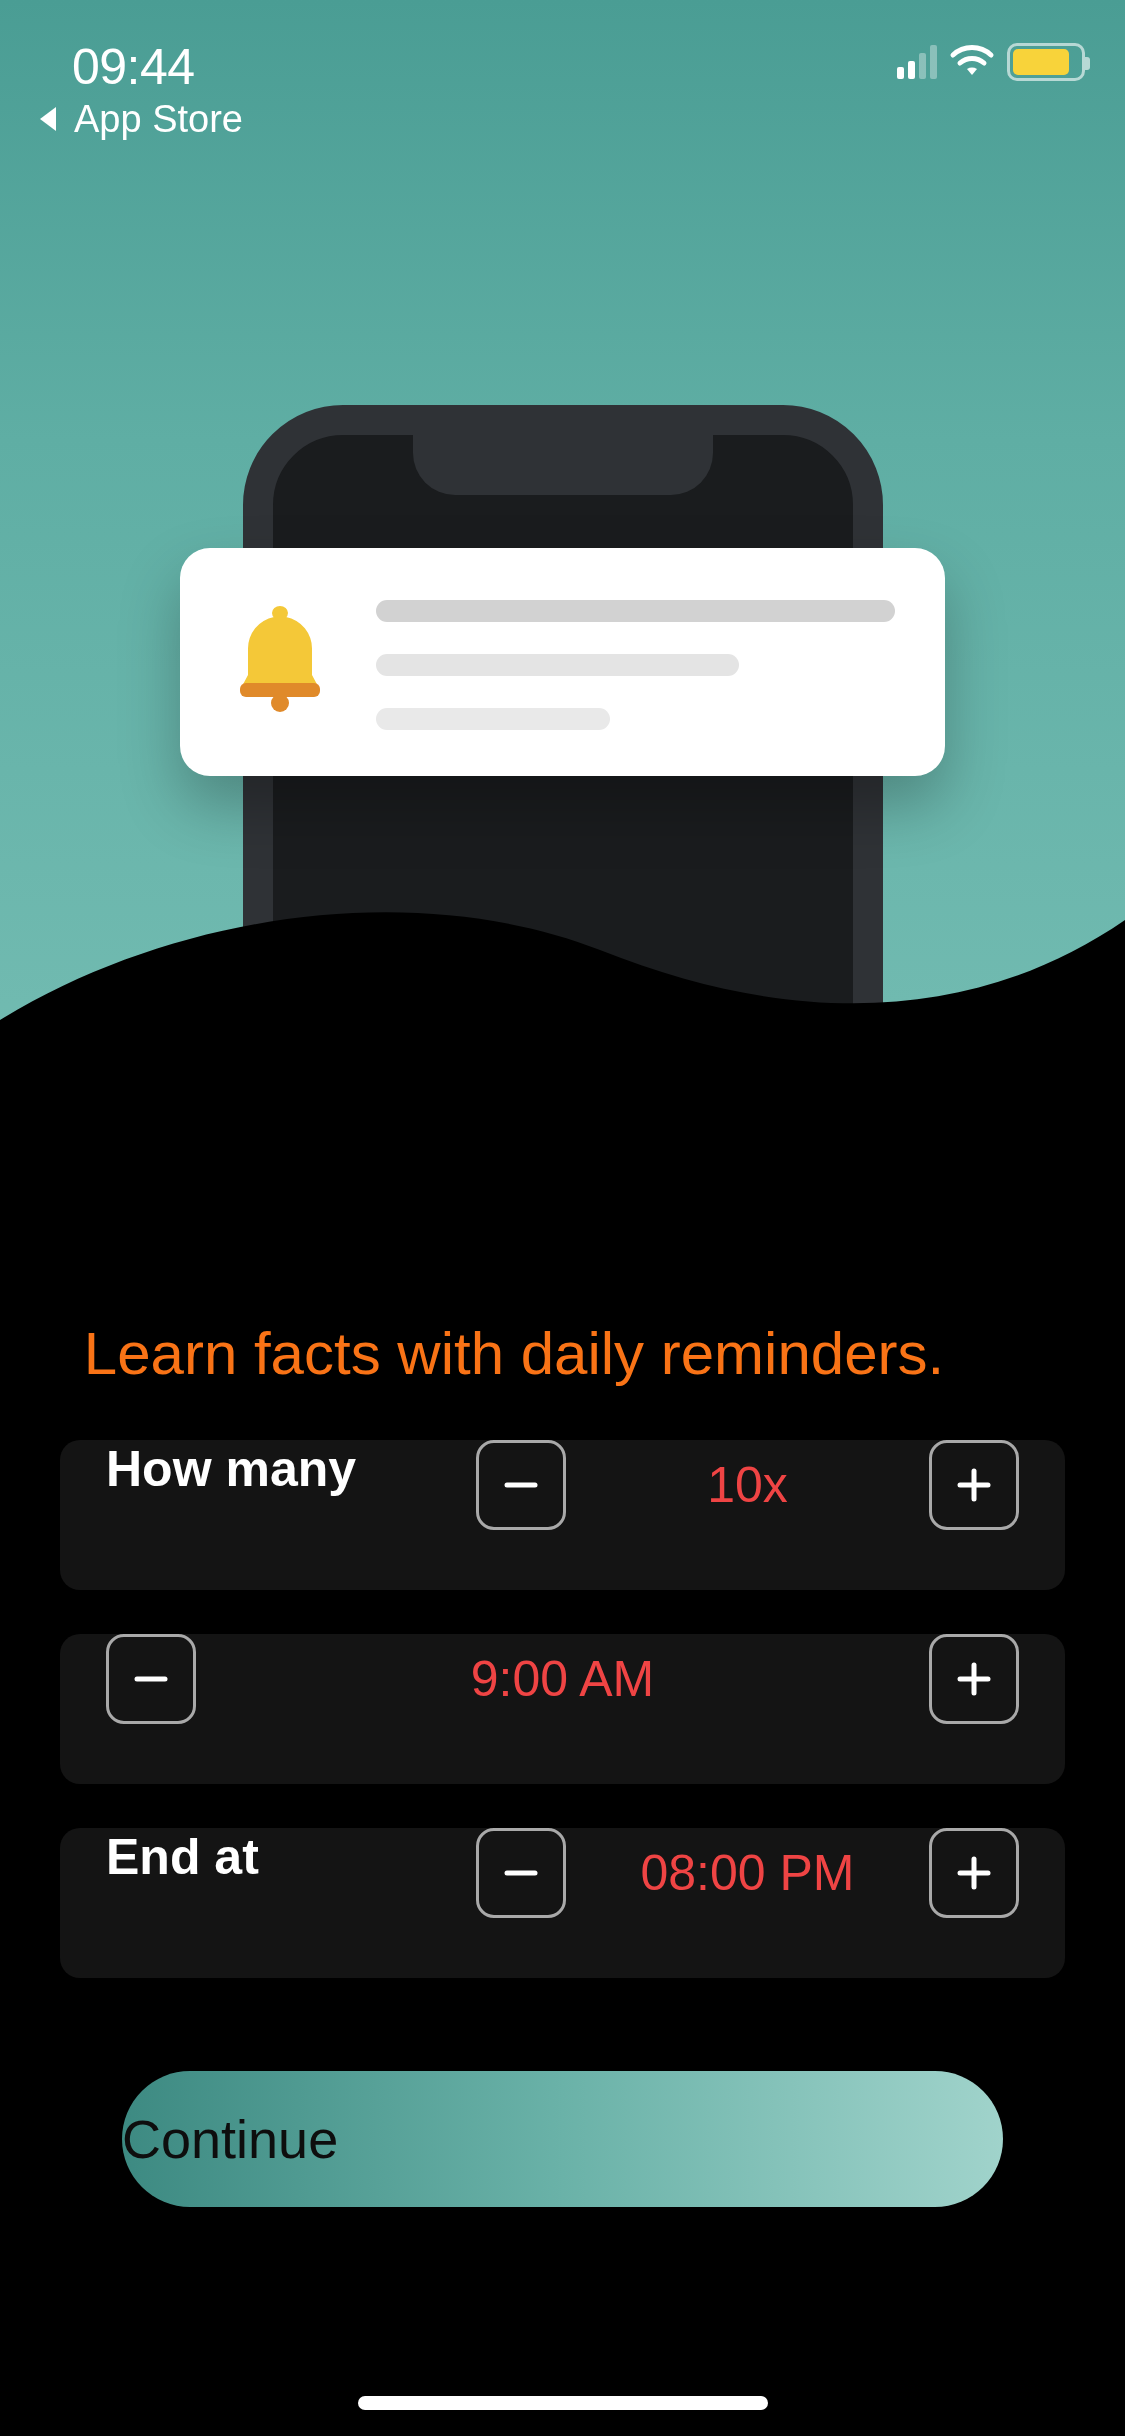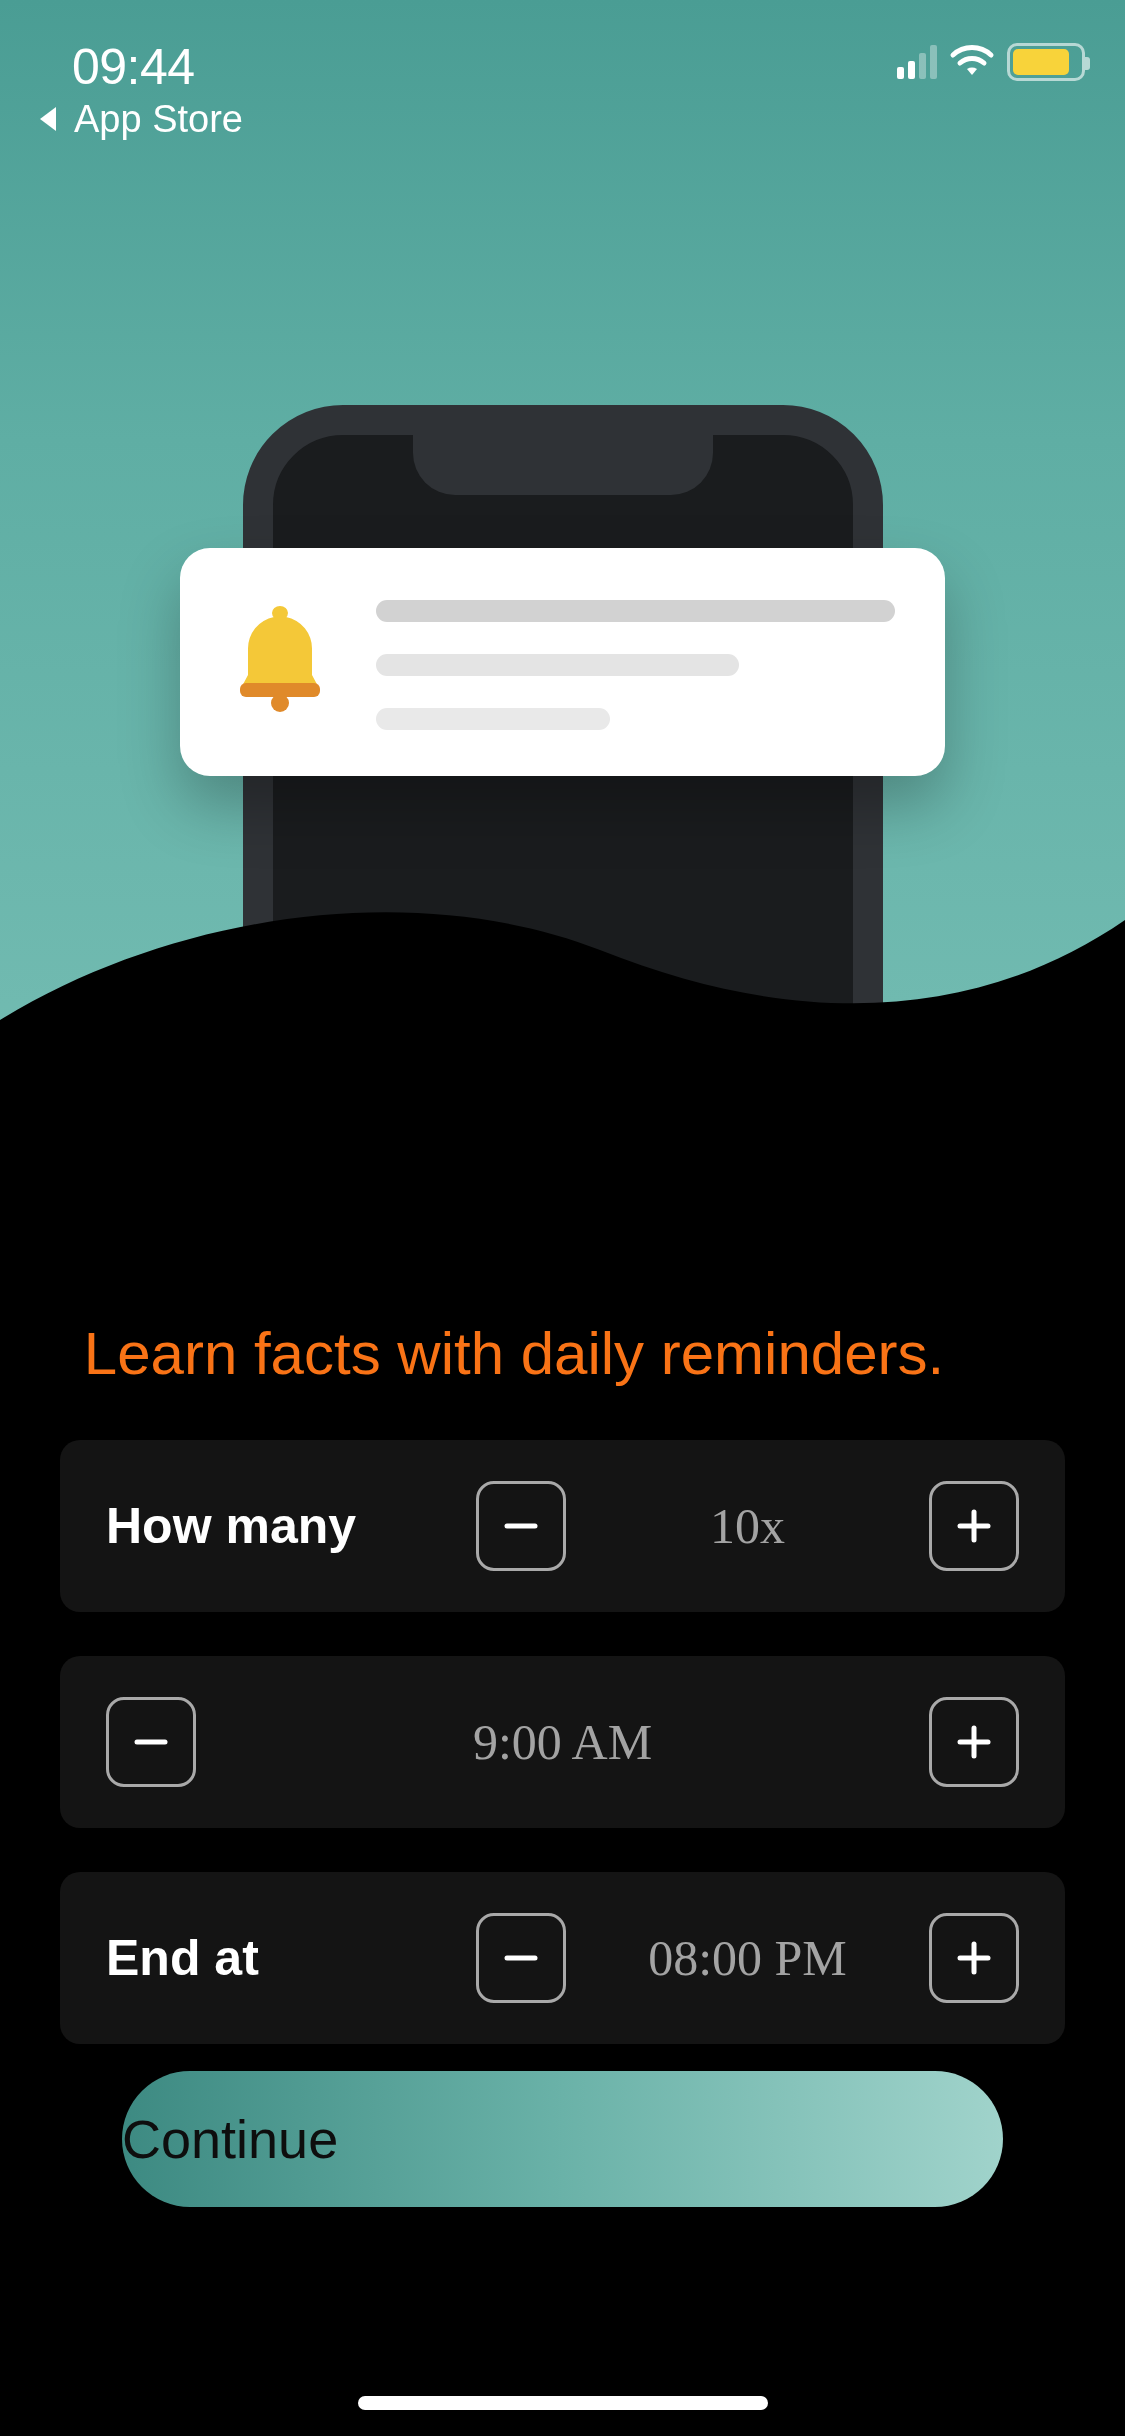--- a/index.html
+++ b/index.html
@@ -92,36 +92,36 @@
   .heading {
     position: absolute; top: 1319px; left: 0; width: 1028px;
     text-align: center; color: #f97316;
     font-size: 60px; font-weight: 400;
   }
 
   
   .rows { position: absolute; top: 1440px; left: 60px; width: 1005px; }
   .row {
     background: #141414; border-radius: 20px;
-    height: 172px; margin-top: 44px;
-    display: flex; align-items: center; padding: 0 46px;
+    height: 150px; margin-top: 44px;
+    display: flex; align-items: flex-start; padding: 0 46px;
   }
   .row:first-child { margin-top: 0; }
   .row .label {
     color: #fff; font-size: 50px; font-weight: 600; flex: 0 0 370px;
   }
   .stepper { flex: 1; display: flex; align-items: center; justify-content: space-between; }
   .sqbtn {
     width: 90px; height: 90px; border: 3px solid #a9a9a9;
     border-radius: 18px; display: flex; align-items: center; justify-content: center;
     background: transparent;
   }
   .sqbtn svg { stroke: #fff; }
   .value {
-    color: #a3a3a3; font-size: 50px; font-weight: 400; text-align: center; flex: 1; font-family: Liberation Serif, serif;
+    color: #ef4444; font-size: 50px; font-weight: 400; text-align: center; flex: 1;
   }
 
   
   .cta {
     position: absolute; top: 2071px; left: 122px; width: 881px; height: 136px;
     border-radius: 68px;
     background: linear-gradient(90deg, #3d8a82 0%, #6ab2a8 50%, #a0d3cb 100%);
     display: flex; align-items: center; justify-content: flex-start;
     box-shadow: 0 26px 40px rgba(0,0,0,.55);
   }

